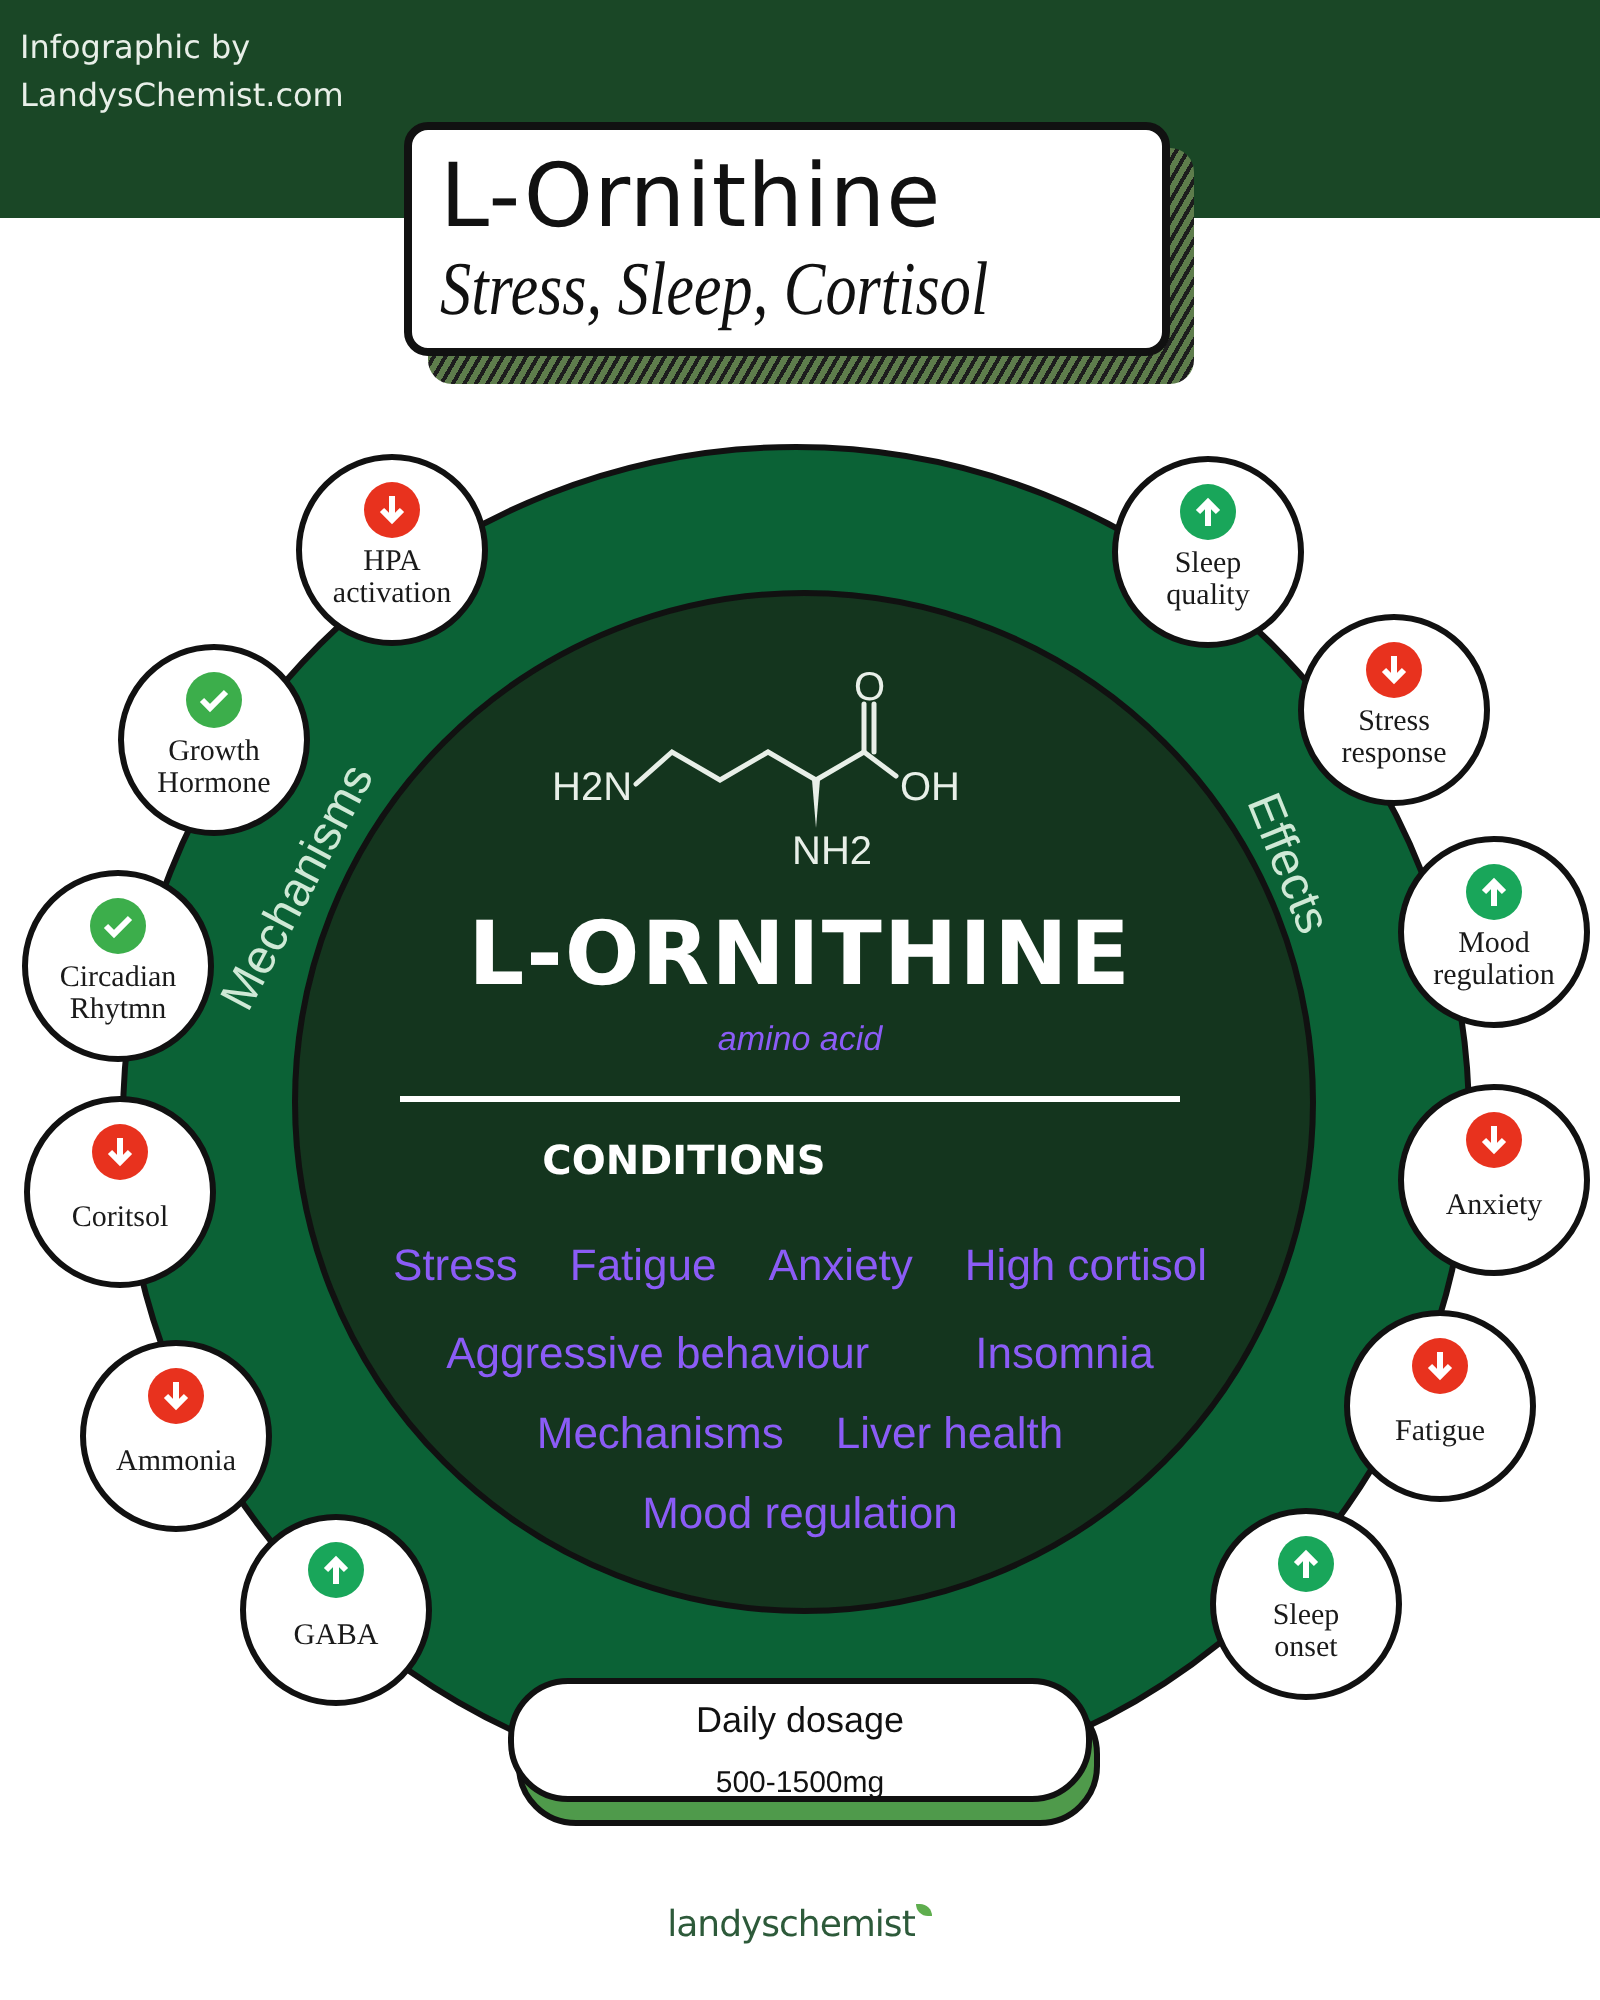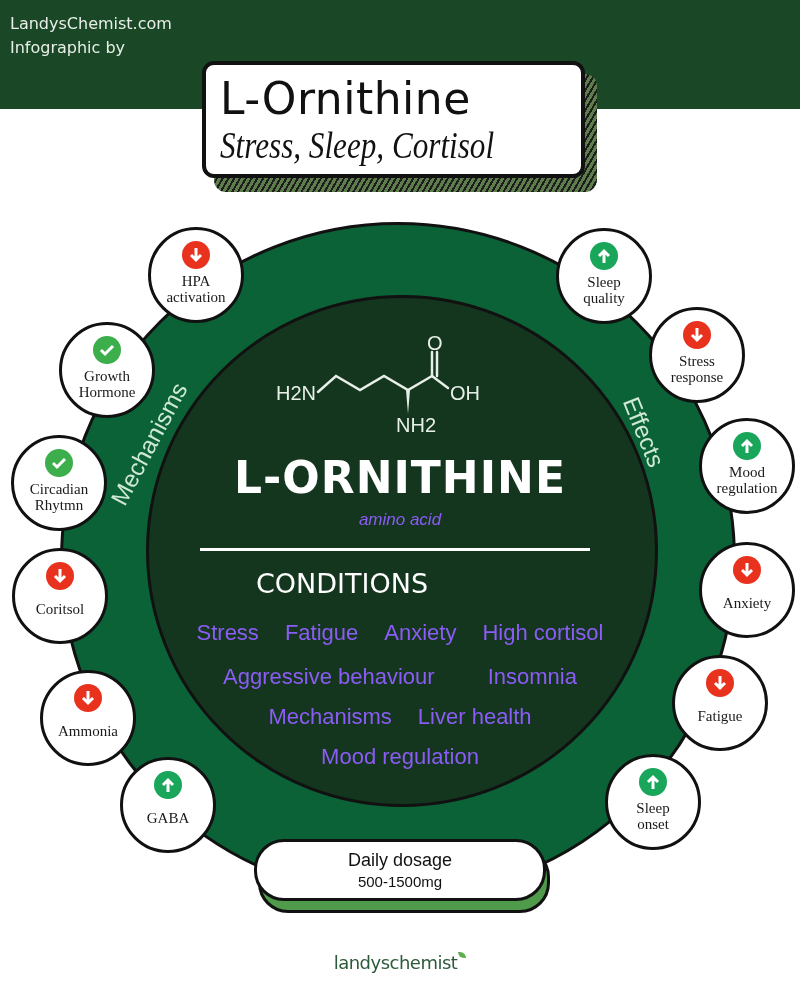--- a/index.html
+++ b/index.html
@@ -19,48 +19,48 @@
   .inner-disc { position: absolute; left: 146px; top: 295px; width: 512px; height: 512px; border-radius: 50%; background: #14351e; border: 3px solid #111; }
 
   .arc-label { position: absolute; color: #cfe9d6; font-size: 24px; font-family: "Liberation Sans", sans-serif; white-space: nowrap; }
   .arc-mechanisms { left: 82px; top: 430px; transform: rotate(-62deg); }
   .arc-effects { left: 607px; top: 418px; transform: rotate(68deg); }
 
   .molecule { position: absolute; left: 270px; top: 330px; width: 260px; height: 110px; }
   .product-name { position: absolute; left: 0; width: 800px; top: 452px; text-align: center; color: #fff; font-family: "DejaVu Sans", sans-serif; font-weight: bold; font-size: 44px; letter-spacing: 1px; }
   .product-type { position: absolute; left: 0; width: 800px; top: 510px; text-align: center; color: #8b5cf6; font-style: italic; font-size: 17px; }
   .divider { position: absolute; left: 200px; top: 548px; width: 390px; height: 3px; background: #fff; }
-  .conditions-title { position: absolute; left: 0; width: 684px; top: 568px; text-align: center; color: #fff; font-family: "DejaVu Sans", sans-serif; font-weight: normal; font-size: 27px; }
+  .conditions-title { position: absolute; left: 0; width: 684px; top: 568px; text-align: center; color: #fff; font-family: "DejaVu Sans", sans-serif; font-weight: bold; font-size: 20px; }
   .conditions-row { position: absolute; left: 0; width: 800px; text-align: center; color: #8b5cf6; font-size: 22px; }
   .conditions-row span { margin: 0 13px; }
 
   .node { position: absolute; width: 96px; height: 96px; border-radius: 50%; background: #fff; border: 3px solid #111; text-align: center; }
   .node .badge { position: absolute; left: 50%; top: 11px; width: 28px; height: 28px; margin-left: -14px; border-radius: 50%; }
   .badge.down { background: #e8321e; }
   .badge.up { background: #19a65a; }
   .badge.check { background: #3cae4b; }
   .badge svg { position: absolute; left: 4px; top: 4px; width: 20px; height: 20px; }
   .node .label { position: absolute; left: 0; right: 0; top: 43px; font-size: 15px; line-height: 16px; color: #1a1a1a; font-family: Liberation Serif, serif; }
   .node .label.single { top: 50px; }
 
   .dosage-shadow { position: absolute; left: 258px; top: 847px; width: 292px; height: 66px; border-radius: 30px; background: #4f9a4b; border: 3px solid #111; }
   .dosage-pill { position: absolute; left: 254px; top: 839px; width: 292px; height: 62px; border-radius: 30px; background: #fff; border: 3px solid #111; text-align: center; }
   .dosage-title { font-size: 18px; margin-top: 8px; color: #111; }
-  .dosage-value { font-size: 15px; margin-top: 2px; color: #111; }
+  .dosage-value { font-size: 15px; margin-top: 12px; color: #111; }
 
   .brand { position: absolute; left: 0; width: 800px; top: 952px; text-align: center; color: #2d5a3a; font-family: "DejaVu Sans", sans-serif; font-size: 18px; letter-spacing: -0.5px; }
   .brand-leaf { display: inline-block; width: 8px; height: 6px; background: #5fae4e; border-radius: 0 6px 0 6px; vertical-align: top; margin-left: 1px; }
 </style>
 </head>
 <body>
 
 <div class="header-band"></div>
 <div class="credit">
+  <div>Infographic by</div>
   <div>LandysChemist.com</div>
-  <div>Infographic by</div>
 </div>
 
 <div class="title-shadow"></div>
 <div class="title-box">
   <div class="title-main">L-Ornithine</div>
   <div class="title-sub">Stress, Sleep, Cortisol</div>
 </div>
 
 <div class="outer-ring"></div>
 <div class="inner-disc"></div>

